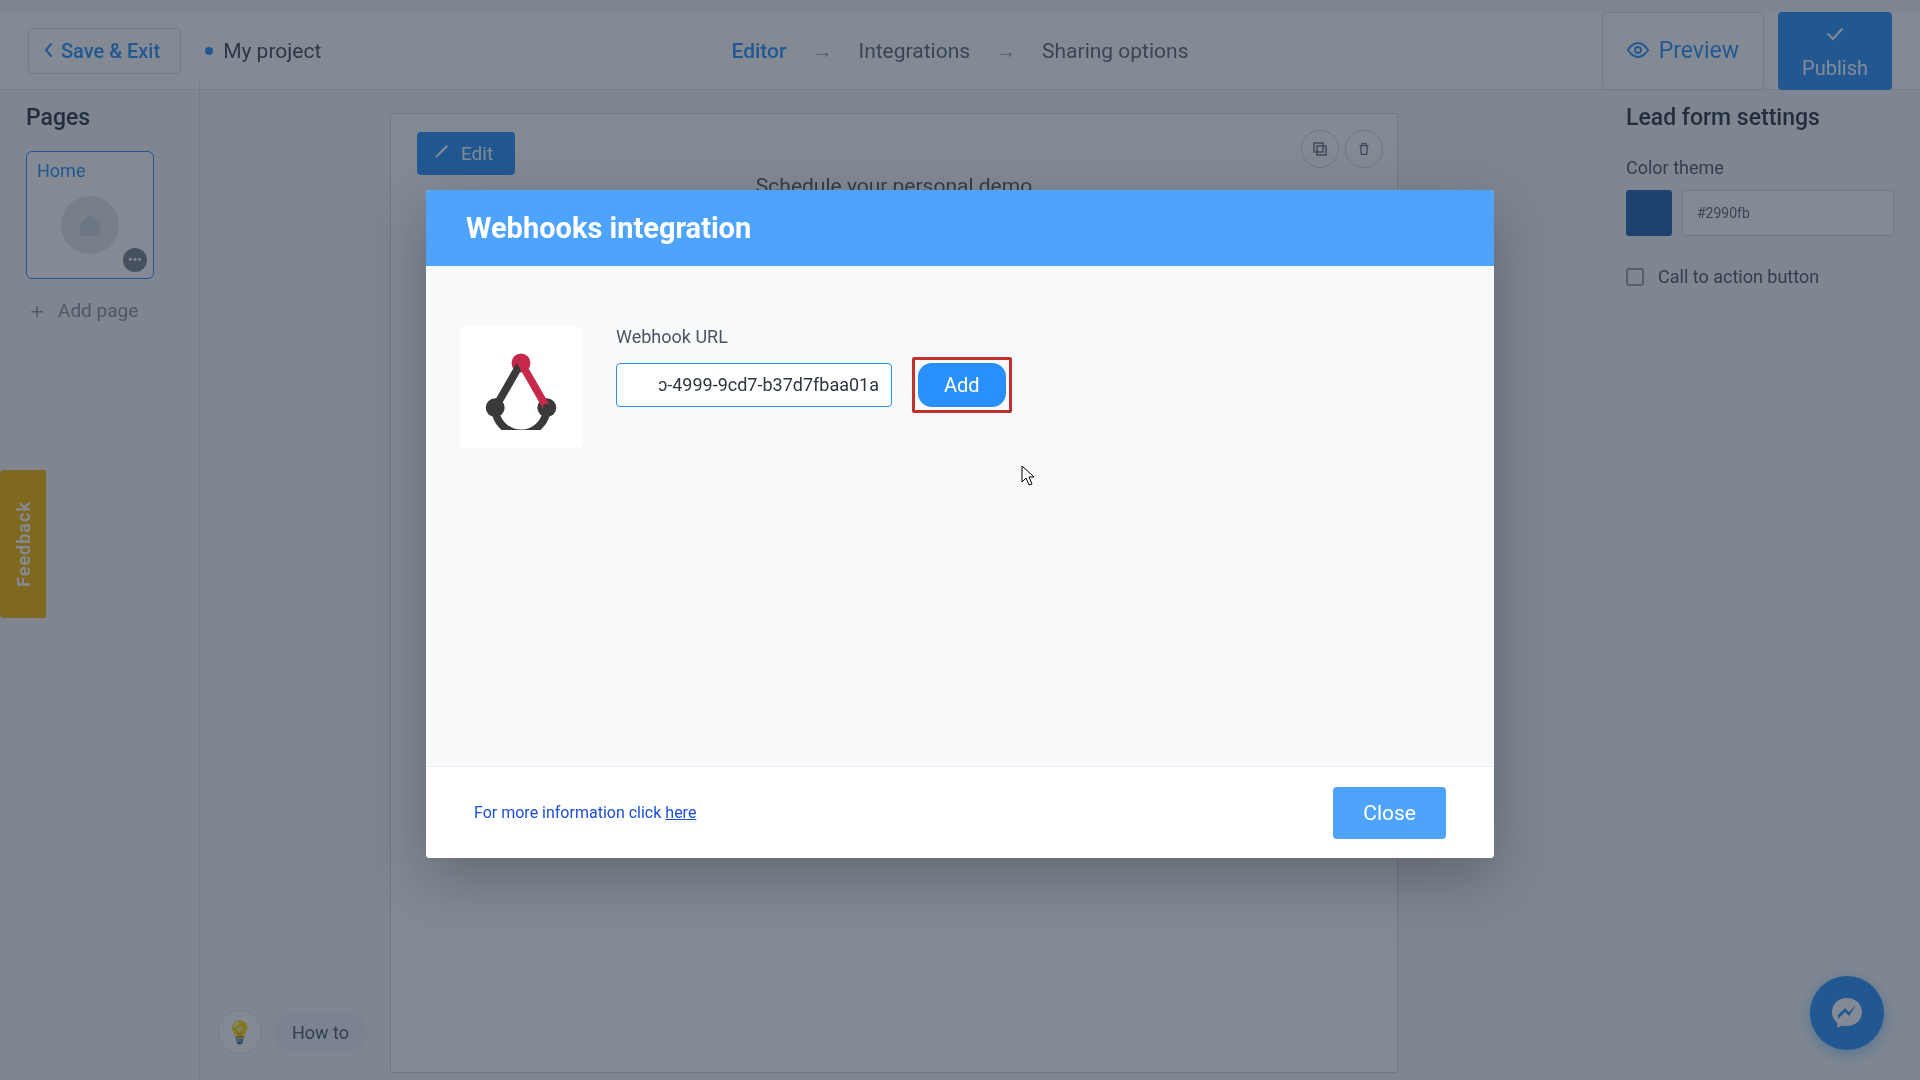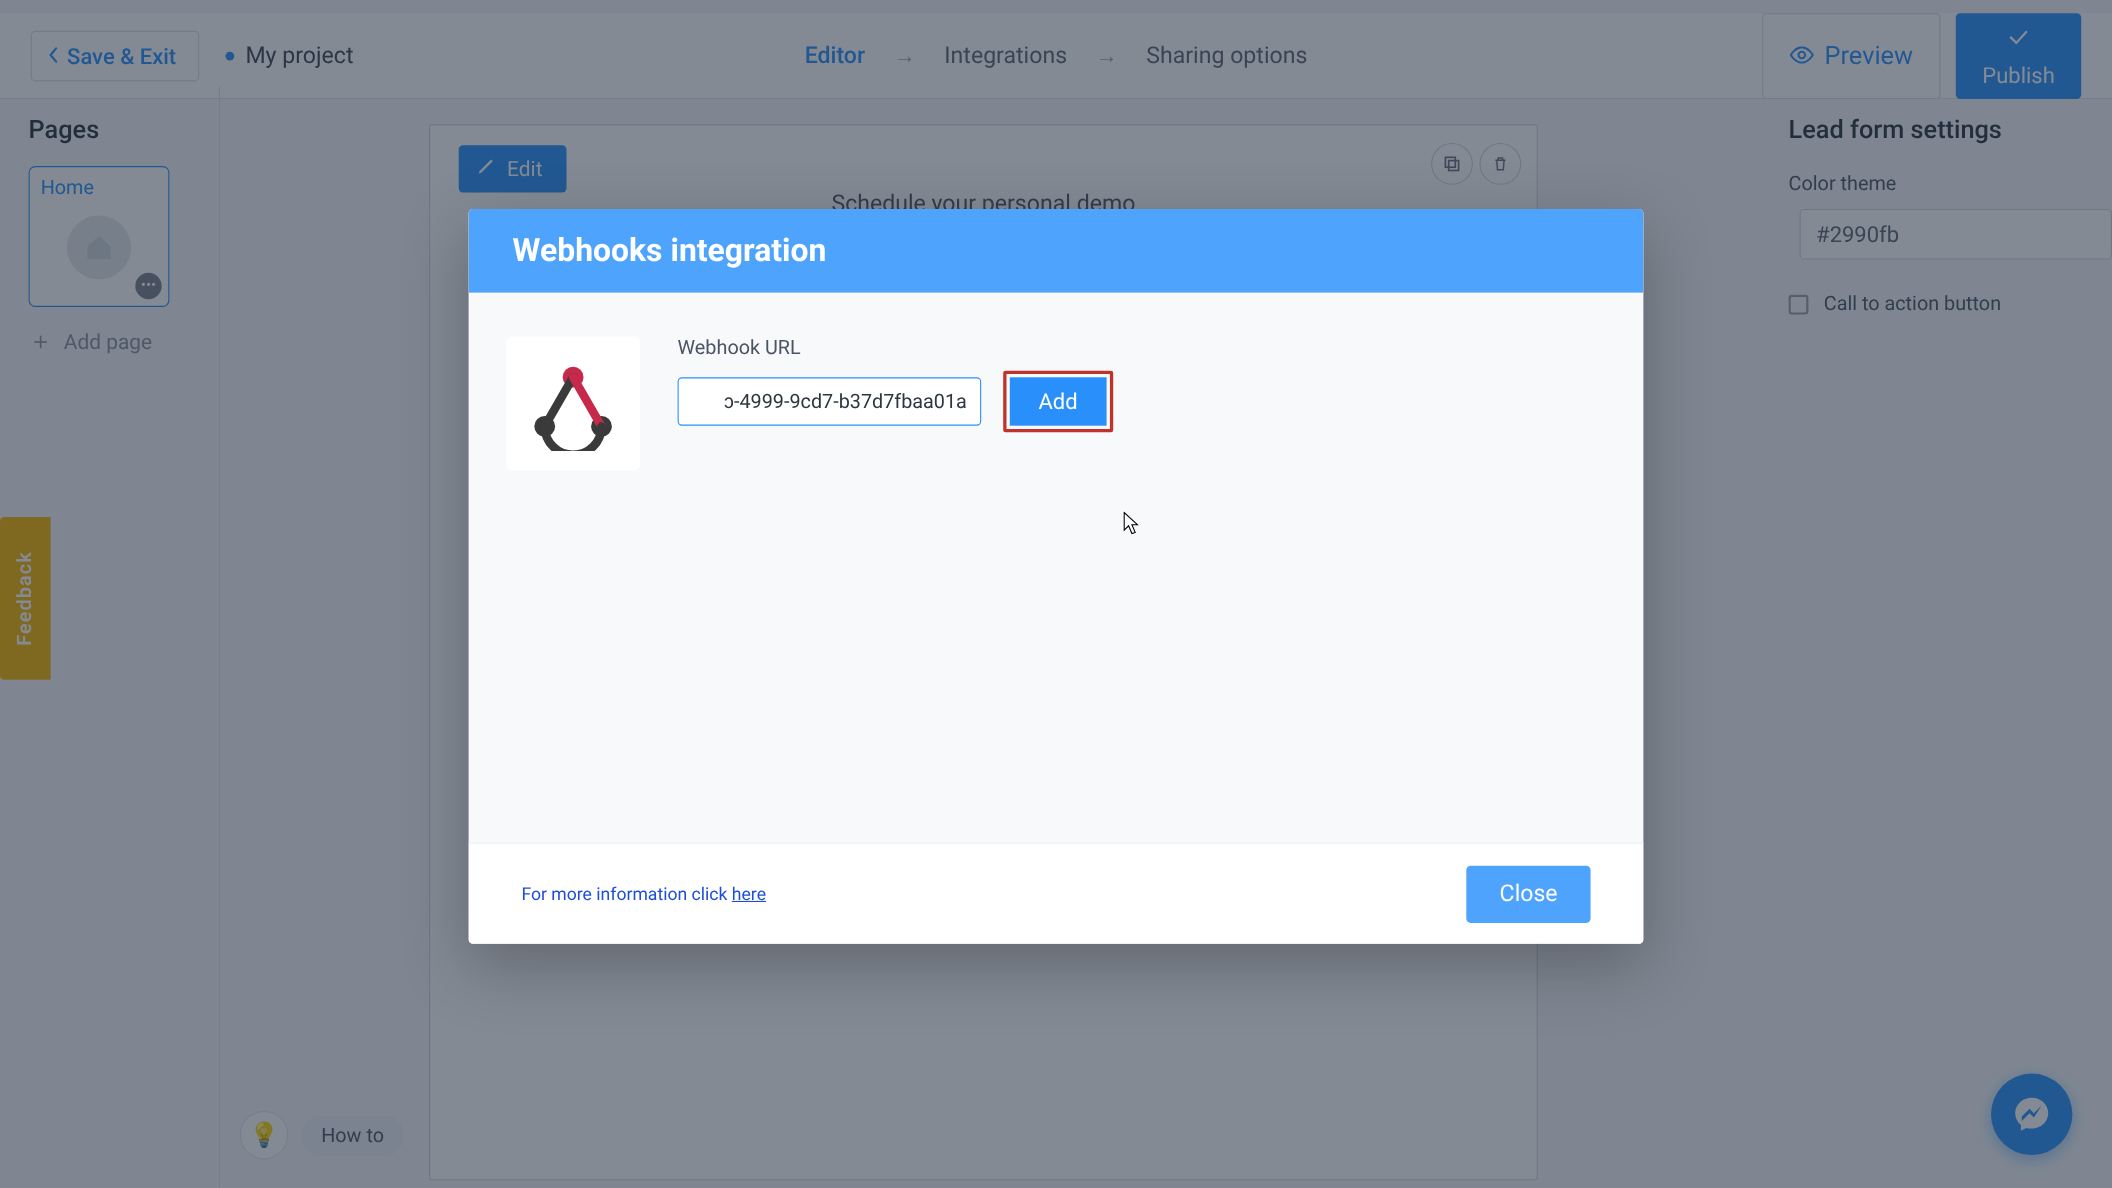--- a/index.html
+++ b/index.html
@@ -85,21 +85,21 @@
     color:#4c5563; font-size:21px;
   }
   
   .right-col { width:320px; padding:26px 26px; }
   .right-col h2 { font-size:23px; font-weight:500; color:#2c333f; margin-bottom:26px;}
   .rc-label { font-size:18px; color:#4c5563; margin-bottom:12px;}
   .color-row { display:flex; gap:10px; align-items:center; margin-bottom:30px;}
   .swatch { width:46px;height:46px; background:#1f5fb0; border-radius:3px;}
   .hex-input {
     flex:1; height:46px; border:1px solid #cfd6e0; border-radius:4px;
-    padding:0 14px; font-size:20px; color:#5b6575; background:#fff;
+    padding:0 14px; font-size:14px; color:#5b6575; background:#fff;
   }
   .cta-row { display:flex; align-items:center; gap:14px; color:#4c5563; font-size:18px;}
   .cta-row .cb { width:18px;height:18px;border:2px solid #9aa0ac;border-radius:3px;}
   
   .feedback-tab {
     position:absolute; left:0; top:470px; width:46px; height:148px;
     background:#f7b500; color:#fff; font-size:18px; font-weight:600;
     writing-mode:vertical-rl; text-align:center; display:flex; align-items:center; justify-content:center;
     border-top-right-radius:4px; border-bottom-right-radius:4px; letter-spacing:1px; cursor:pointer;
     transform: rotate(180deg);
@@ -128,39 +128,39 @@
   .modal {
     position:absolute; left:50%; top:190px; transform:translateX(-50%);
     width:1068px; background:#f7f9fb; border-radius:4px; overflow:hidden;
     box-shadow:0 20px 60px rgba(0,0,0,0.25);
   }
   .modal-header {
     background:#4ea4fc; color:#fff; height:76px; display:flex; align-items:center;
     padding:0 40px; font-size:29px; font-weight:700;
   }
   .modal-body {
-    display:flex; gap:34px; padding:40px 40px 20px 34px; min-height:500px;
+    display:flex; gap:34px; padding:60px 40px 20px 34px; min-height:500px;
   }
   .wh-logo {
     width:122px;height:122px;border-radius:6px;background:#fff;
     display:flex;align-items:center;justify-content:center;
   }
   .wh-right { flex:1; }
   .wh-label { font-size:18px; color:#4c5563; margin-bottom:10px;}
   .wh-row { display:flex; align-items:center; gap:20px; margin-bottom:38px;}
   .wh-input {
     width:276px; height:44px; border:1px solid #2990fb; border-radius:4px;
     padding:0 12px; font-size:18px; color:#2e3642; background:#fff;
     text-align: right;
   }
   .add-wrap {
     border:3px solid #c1322a; padding:3px; border-radius:2px;
   }
   .add-btn {
-    background:#2990fb; color:#fff; font-size:20px; border:none; border-radius:0;
+    background:#2990fb; color:#fff; font-size:20px; border:none; border-radius:14px;
     padding:10px 26px; cursor:pointer;
   }
   .connected { font-size:21px; color:#3c4554; }
   .modal-footer {
     height:92px; background:#fff; border-top:1px solid #eceff3;
     display:flex; align-items:center; padding:0 48px;
   }
   .footer-info { font-size:16px; color:#1d4ed8; }
   .footer-info .here { text-decoration:underline; cursor:pointer; }
   .close-btn {

